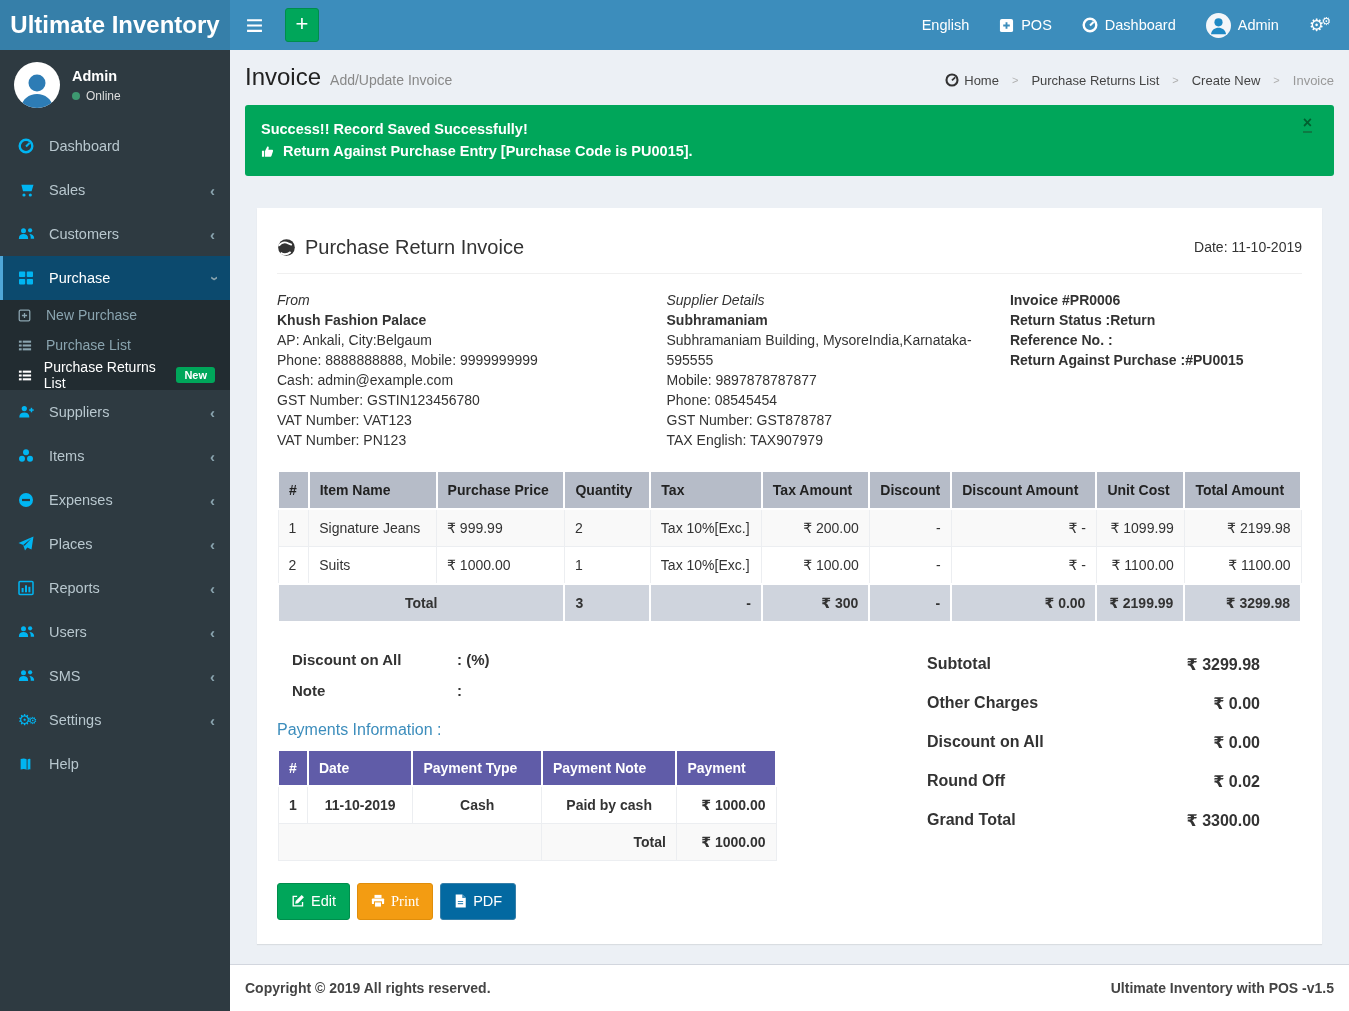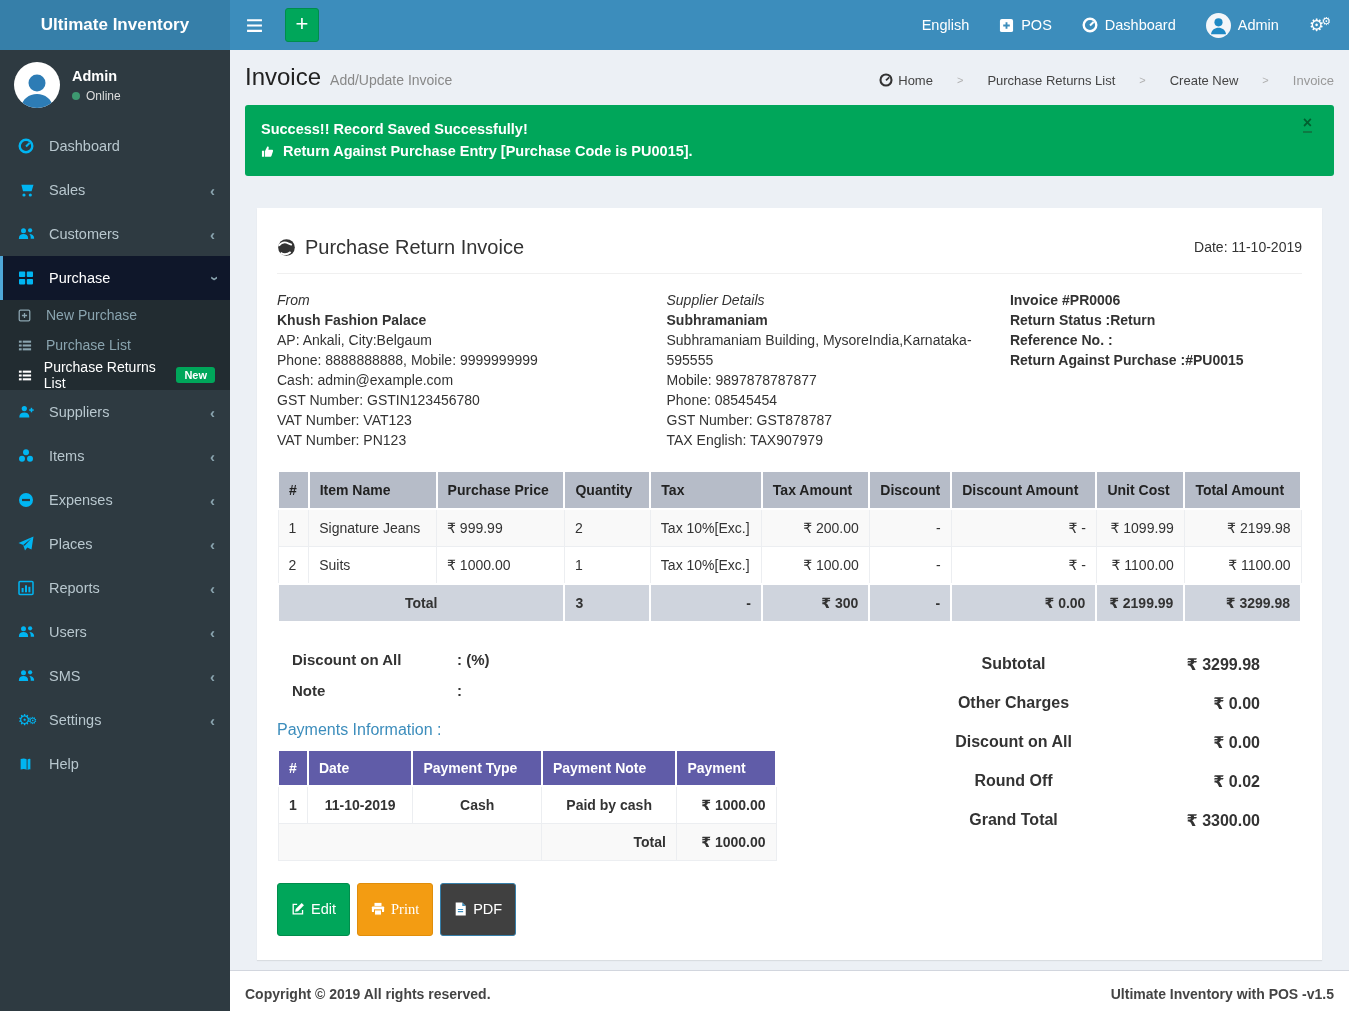--- a/index.html
+++ b/index.html
@@ -1,21 +1,21 @@
 <!DOCTYPE html>
 <html><head>
 <meta charset="utf-8">
 <style>
   * { margin:0; padding:0; box-sizing:border-box; }
   body { font-family:"Liberation Sans","DejaVu Sans",sans-serif; font-size:14px; color:#333; background:#ecf0f5; }
   .app { width:1349px; height:1011px; display:flex; flex-direction:column; overflow:hidden; }
 
   
   .topbar { height:50px; display:flex; flex-shrink:0; }
-  .logo { width:230px; background:#367fa9; color:#fff; font-size:17px; font-weight:bold; display:flex; align-items:center; justify-content:center; }
+  .logo { width:230px; background:#367fa9; color:#fff; font-size:24px; font-weight:bold; display:flex; align-items:center; justify-content:center; }
   .navbar { flex:1; background:#3c8dbc; display:flex; align-items:center; color:#fff; }
   .hamburger { padding:0 16px; height:50px; display:flex; align-items:center; cursor:pointer; }
   .add-btn { width:34px; height:34px; background:#00a65a; border:1px solid #008d4c; border-radius:3px; color:#fff; font-size:22px; line-height:30px; text-align:center; margin-left:6px; cursor:pointer; }
   .nav-right { margin-left:auto; display:flex; align-items:center; gap:30px; padding-right:18px; font-size:14.5px; }
   .nav-item { display:flex; align-items:center; gap:7px; cursor:pointer; }
   .nav-avatar { width:25px; height:25px; border-radius:50%; background:#f4f6f9; display:flex; align-items:center; justify-content:center; overflow:hidden; }
   .gear-glyph { font-size:17px; }
   .gear-glyph .small { font-size:11px; vertical-align:top; margin-left:-3px; }
 
   
@@ -23,37 +23,37 @@
   .user-panel { display:flex; gap:12px; padding:12px 14px; align-items:center; }
   .avatar-circle { width:46px; height:46px; border-radius:50%; background:#fff; overflow:hidden; display:flex; align-items:flex-end; justify-content:center; }
   .user-name { color:#fff; font-weight:bold; font-size:14.5px; margin-bottom:5px; }
   .user-status { font-size:12px; color:#ddd; display:flex; align-items:center; gap:6px; }
   .dot { width:8px; height:8px; border-radius:50%; background:#3d9970; display:inline-block; }
   .menu { list-style:none; margin-top:4px; }
   .menu-item { height:44px; display:flex; align-items:center; padding:0 15px; font-size:14.5px; cursor:pointer; border-left:3px solid transparent; }
   .menu-item .mi-icon { width:22px; color:#00b5f2; display:flex; align-items:center; }
   .menu-item .mi-label { margin-left:9px; }
   .menu-item .chev { margin-left:auto; color:#8aa4af; font-size:15px; font-weight:bold; }
-  .menu-item.active { background:#0f172a; border-left-color:#4fa7d8; color:#fff; }
+  .menu-item.active { background:#0c4a6e; border-left-color:#4fa7d8; color:#fff; }
   .chev.down { display:inline-block; transform:rotate(-90deg); }
   .submenu { list-style:none; background:#222c31; }
   .submenu-item { height:30px; display:flex; align-items:center; padding:0 15px 0 18px; font-size:14px; color:#8aa4af; cursor:pointer; }
   .submenu-item .mi-icon { width:20px; color:#8aa4af; display:flex; }
   .submenu-item .mi-label { margin-left:8px; }
   .submenu-item.active { color:#fff; }
   .submenu-item.active .mi-icon { color:#fff; }
   .badge-new { background:#00a65a; color:#fff; font-size:11px; font-weight:bold; padding:2px 8px; border-radius:3px; margin-left:10px; }
 
   
   .main { flex:1; display:flex; flex-direction:column; background:#ecf0f5; min-width:0; }
   .content { flex:1; padding:0 15px; }
   .content-header { display:flex; align-items:center; padding:13px 0 8px 0; }
   .page-title { font-size:24px; font-weight:normal; color:#222; }
   .page-subtitle { font-size:14px; color:#888; margin-left:9px; padding-top:6px; }
-  .breadcrumb { margin-left:auto; font-size:13px; color:#444; display:flex; align-items:center; gap:24px; padding-top:6px; }
+  .breadcrumb { margin-left:auto; font-size:13px; color:#444; display:flex; align-items:center; gap:13px; padding-top:6px; }
   .breadcrumb .sep { color:#b0b0b0; font-size:11px; }
   .breadcrumb .bc-link { cursor:pointer; display:flex; align-items:center; gap:5px; }
   .breadcrumb .current { color:#999; }
 
   .alert { background:#00a65a; color:#fff; border-radius:3px; padding:13px 16px; margin:6px 0 0 0; position:relative; line-height:1.55; }
   .alert .a-line { font-weight:bold; font-size:14.5px; display:flex; align-items:center; gap:7px; }
   .alert .close-x { position:absolute; top:10px; right:22px; color:#00602f; font-weight:bold; font-size:16px; border-bottom:2px solid #0d7a43; line-height:1; cursor:pointer; }
 
   .invoice-panel { background:#fff; margin:32px 12px 10px 12px; padding:20px 20px 24px 20px; box-shadow:0 1px 1px rgba(0,0,0,.08); }
   .inv-head { display:flex; align-items:center; border-bottom:1px solid #f0f0f0; padding:8px 0 14px 0; }
@@ -83,28 +83,28 @@
   .adj-row { display:flex; margin:10px 0 14px 15px; font-size:15px; font-weight:bold; }
   .adj-label { width:165px; }
   .payments-heading { color:#3c8dbc; font-size:16px; margin:22px 0 10px 0; }
   .pay-table { width:500px; }
   .pay-table th { background:#605ca8; color:#fff; font-weight:bold; text-align:left; padding:9px 10px; border:2px solid #fff; }
   .pay-table td { padding:10px 10px; border:1px solid #eceef1; font-weight:bold; }
   .pay-table .pay-total td { background:#f9f9f9; }
 
   .summary { width:375px; padding:4px 42px 0 0; }
   .summary-row { display:flex; align-items:center; padding:10px 0; }
-  .summary-label { flex:1; text-align:center; font-weight:bold; font-size:16px; padding-right:50px; }
+  .summary-label { flex:1; text-align:left; font-weight:bold; font-size:16px; padding-right:50px; }
   .summary-value { width:110px; text-align:right; font-weight:bold; font-size:16px; }
 
   .actions { display:flex; gap:7px; margin-top:22px; }
-  .btn { border-radius:3px; color:#fff; font-size:14.5px; padding:17px 13px; display:flex; align-items:center; gap:6px; cursor:pointer; border:1px solid transparent; }
+  .btn { border-radius:3px; color:#fff; font-size:14.5px; padding:9px 13px; display:flex; align-items:center; gap:6px; cursor:pointer; border:1px solid transparent; }
   .btn-edit { background:#00a65a; border-color:#008d4c; }
   .btn-print { background:#f39c12; border-color:#e08e0b;font-family:Liberation Serif, serif; }
-  .btn-pdf { background:#404040; border-color:#367fa9; }
+  .btn-pdf { background:#0369a1; border-color:#367fa9; }
 
   .footer { background:#fff; border-top:1px solid #d2d6de; padding:15px; display:flex; justify-content:space-between; font-weight:bold; color:#444; flex-shrink:0; }
 
   svg { display:block; }
 </style>
 </head>
 <body>
 
 <div class="app">
 

